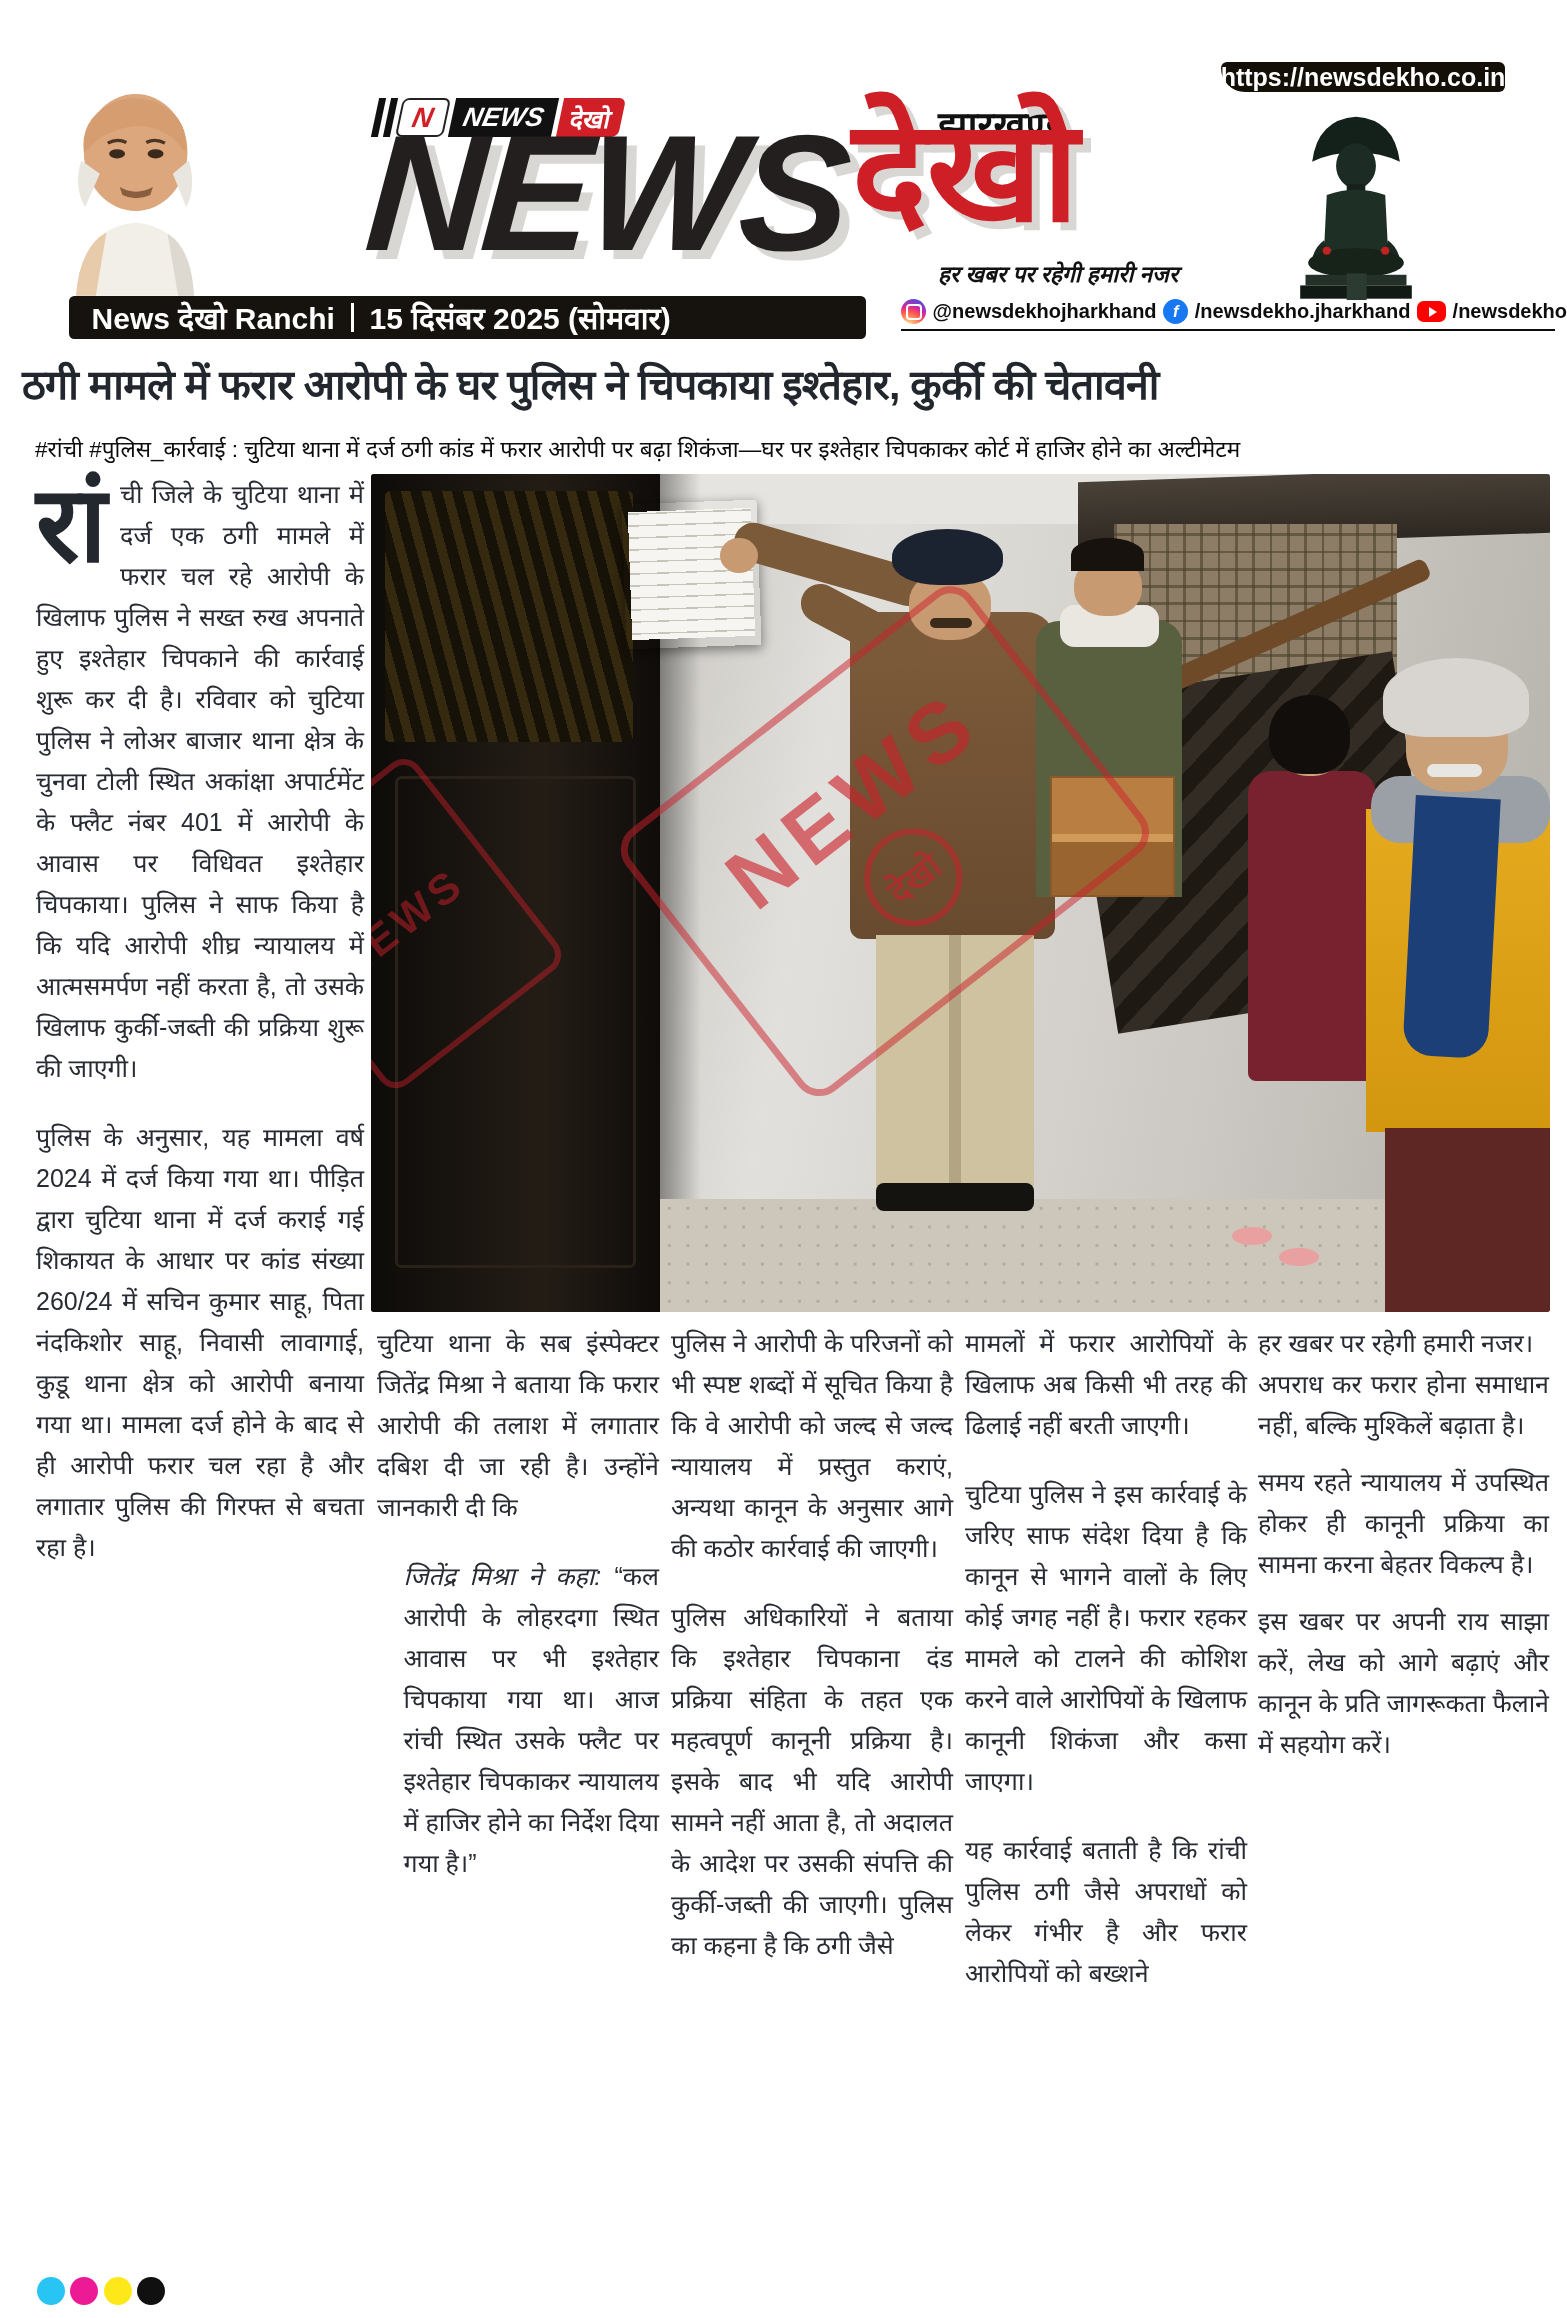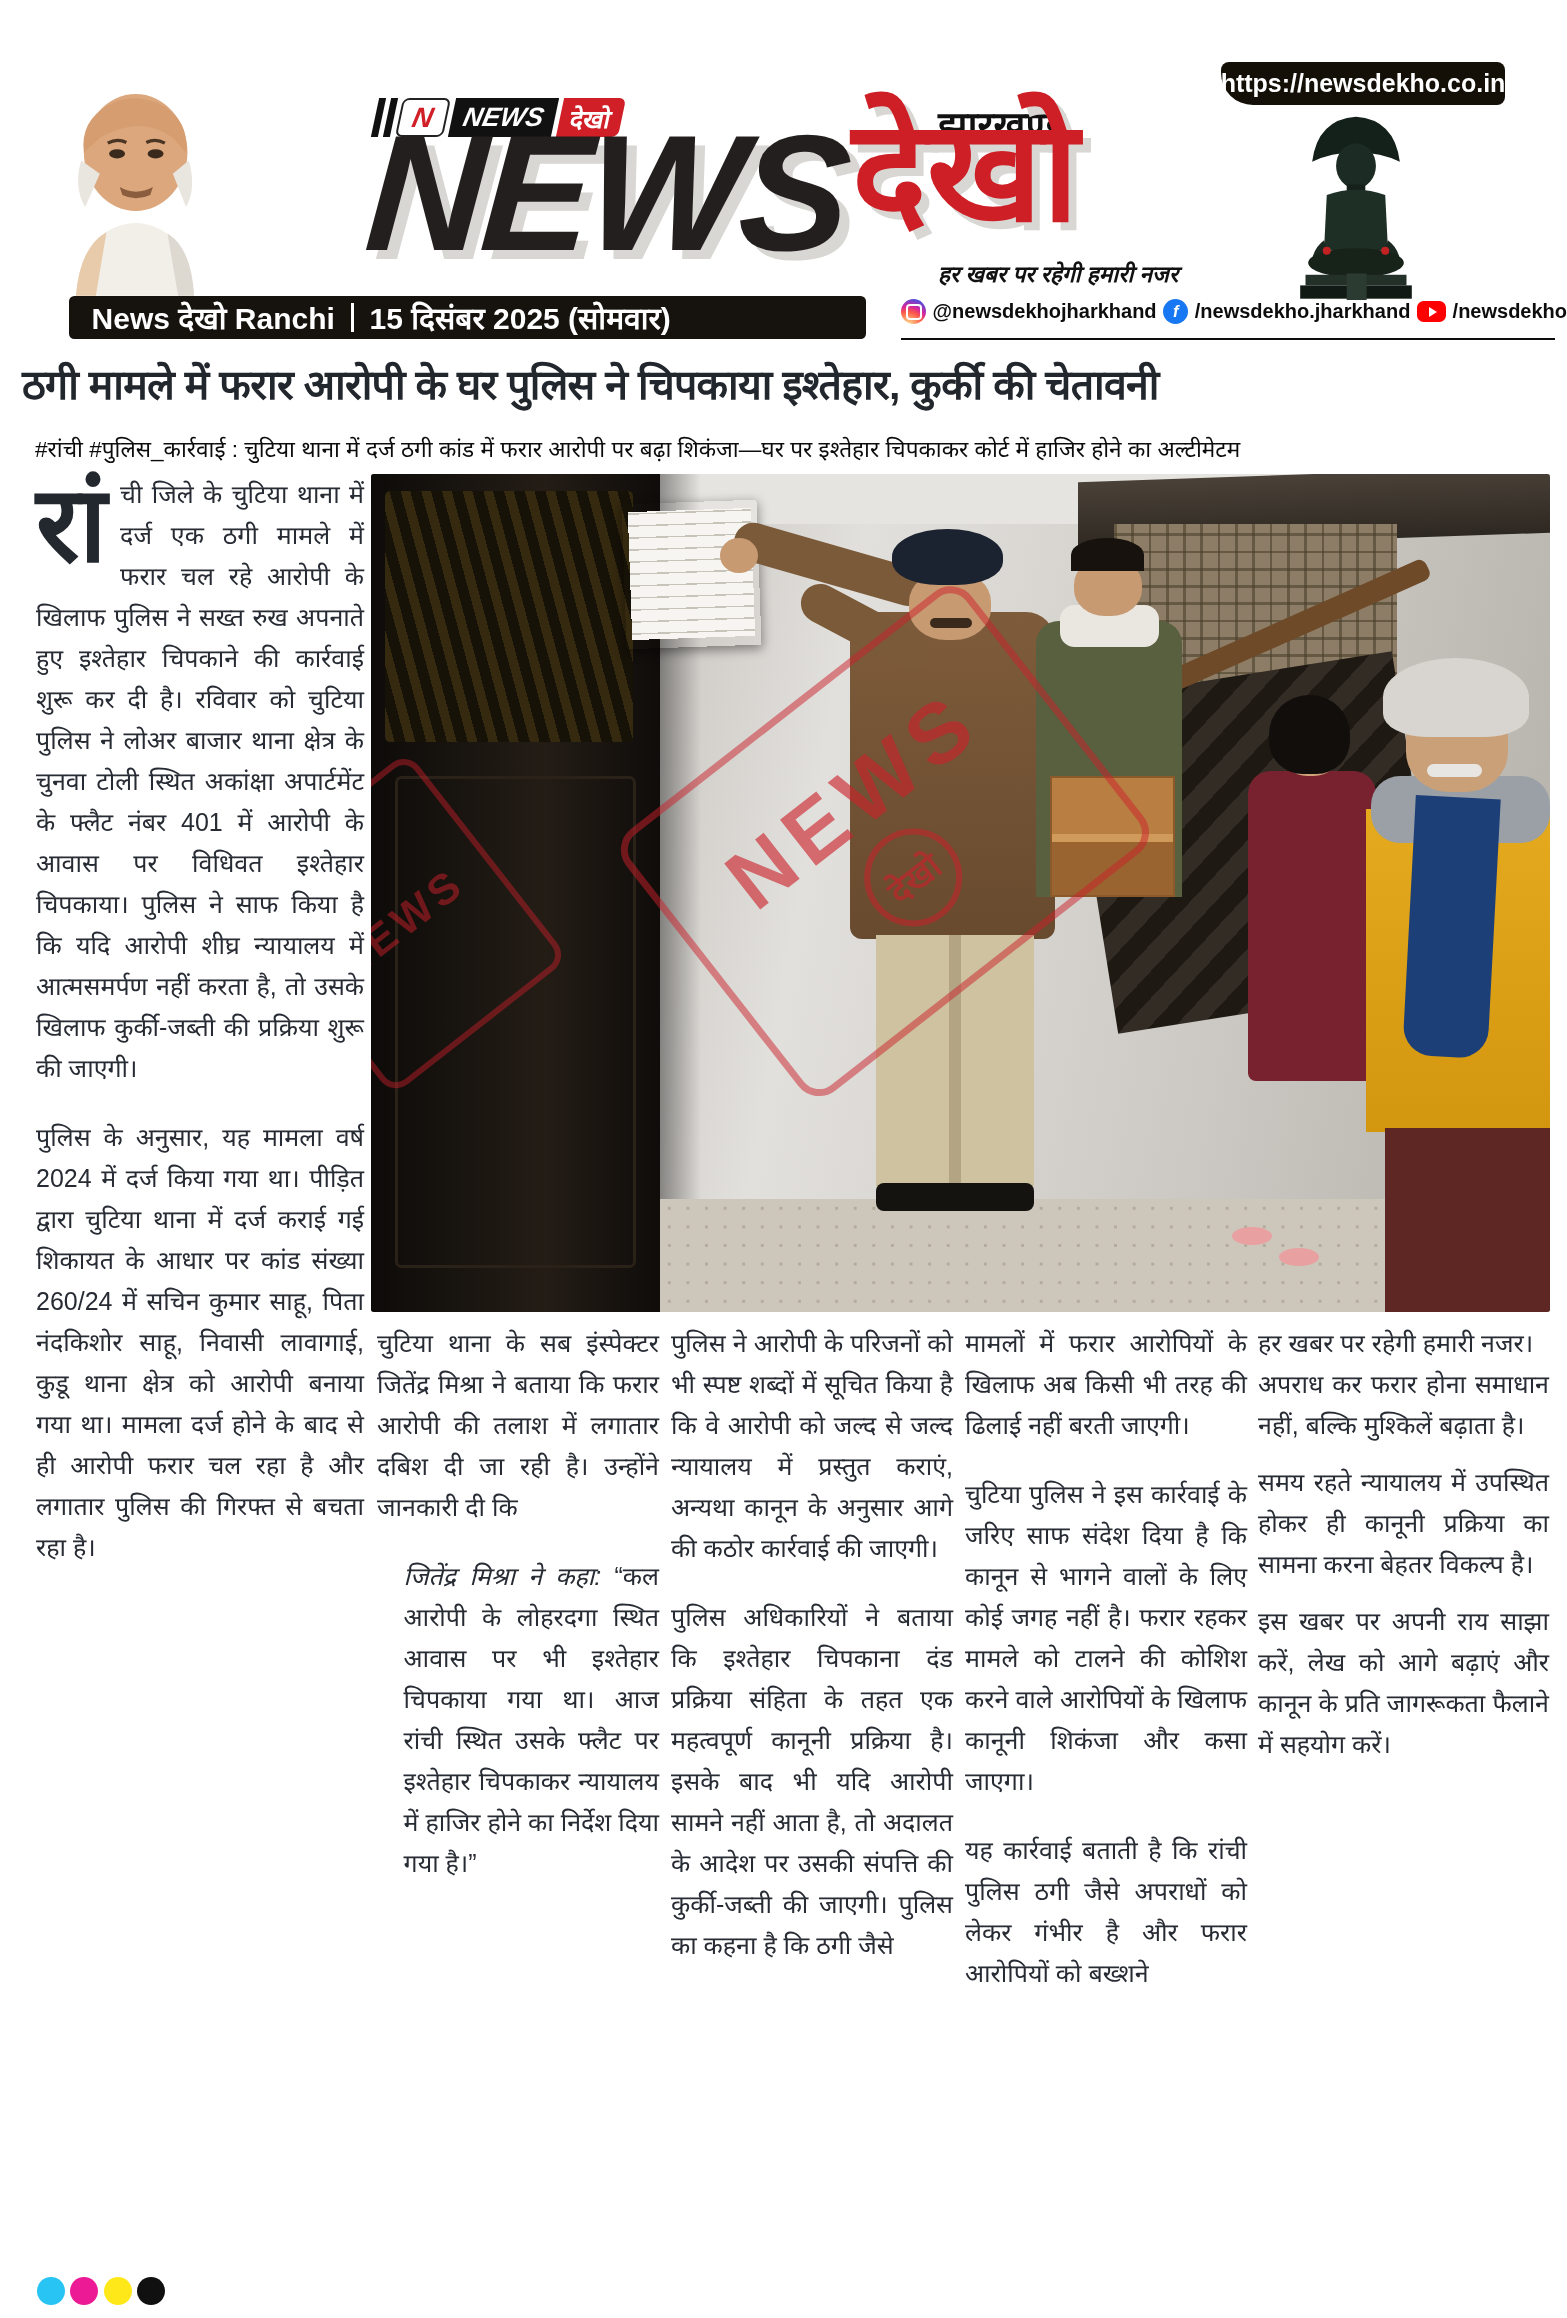--- a/index.html
+++ b/index.html
@@ -2,21 +2,21 @@
 <html style="font-size:10.6px"><head>
 <meta charset="utf-8">
 <style>
   html,body{margin:0;padding:0;background:#ffffff;}
   .page{position:relative;width:1568px;height:2319px;background:#fff;overflow:hidden;
         font-family:"Liberation Sans","DejaVu Sans",sans-serif;color:#23272e;}
   .abs{position:absolute;}
 
   
   .portrait{left:56px;top:74px;width:158px;height:222px;}
-  .url-pill{left:1221px;top:62px;width:284px;height:43px;background:#141008;
+  .url-pill{left:1221px;top:62px;width:284px;height:30px;background:#141008;
             border-radius:8px 8px 8px 32px;color:#fff;font-weight:bold;font-size:25px;
             display:flex;align-items:center;justify-content:center;}
   .statue{left:1288px;top:110px;width:136px;height:194px;}
 
   .badge{left:375px;top:98px;height:39px;display:flex;align-items:stretch;gap:4.7px;transform:skewX(-12deg);}
   .badge .bar{width:7.3px;background:#111;}
   .badge .nbox{width:44px;background:#fff;border:2.7px solid #222;border-radius:6.6px;
                display:flex;align-items:center;justify-content:center;color:#d01f26;
                font-weight:bold;font-style:italic;font-size:28px;}
   .badge .newsbox{background:#111;color:#fff;font-weight:bold;font-style:italic;font-size:26.6px;
@@ -31,21 +31,21 @@
   .mast-dekho{left:852px;top:85px;font-size:141px;line-height:173px;font-weight:bold;
               color:#ce1f26;text-shadow:8px 8px 0 #d9d7d4;}
   .mast-tagline{left:938px;top:258px;font-size:22.6px;font-weight:bold;font-style:italic;color:#111;}
 
   .date-bar{left:69px;top:296px;width:797px;height:43px;background:#16120e;border-radius:5.3px;
             color:#fff;display:flex;align-items:center;gap:16px;padding-left:22.6px;
             font-size:30px;font-weight:bold;box-sizing:border-box;}
   .date-bar .vline{width:2.7px;height:29px;background:#fff;}
 
   .social-row{left:901px;top:299px;width:654px;display:flex;align-items:center;gap:6.6px;
-              font-size:20px;font-weight:bold;color:#0d0d0d;padding-bottom:14px;
+              font-size:20px;font-weight:bold;color:#0d0d0d;padding-bottom:5px;
               border-bottom:2.7px solid #0d0d0d;}
   .ic{width:25px;height:25px;border-radius:50%;display:inline-flex;align-items:center;
       justify-content:center;color:#fff;font-weight:bold;font-size:16.6px;flex:none;}
   .ic-ig{background:radial-gradient(circle at 28% 110%,#fdf497 0%,#fd5949 45%,#d6249f 62%,#285AEB 92%);}
   .ic-ig .cam{width:12px;height:12px;border:2px solid #fff;border-radius:4px;}
   .ic-fb{background:#1877f2;font-style:italic;}
   .ic-yt{border-radius:6.6px;background:#f00;width:29px;height:21px;}
   .ic-yt .play{width:0;height:0;border-left:8.6px solid #fff;border-top:5.3px solid transparent;
                border-bottom:5.3px solid transparent;margin-left:2.7px;}
 

